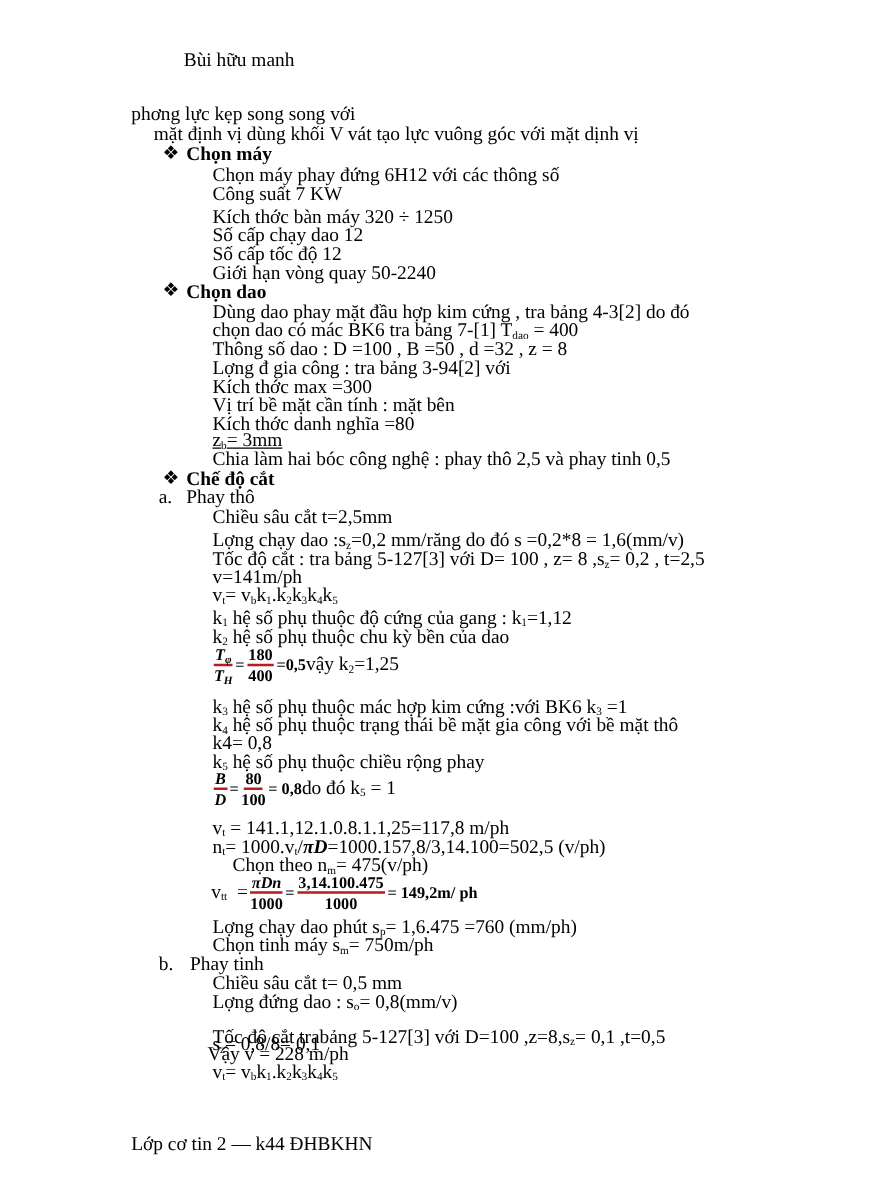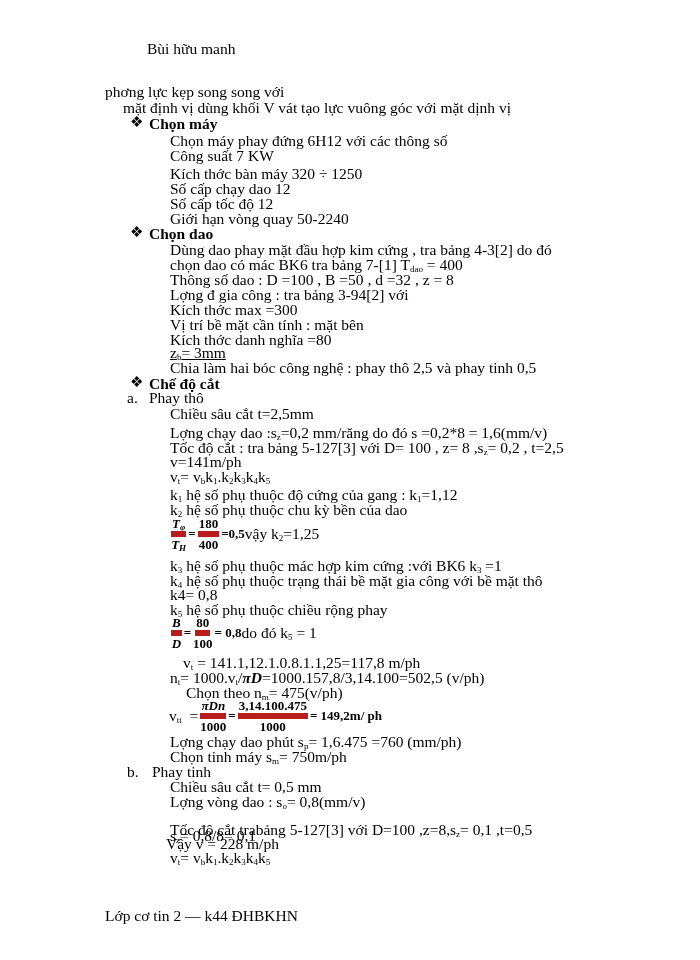--- a/index.html
+++ b/index.html
@@ -4,21 +4,21 @@
 <style>
   html, body { margin: 0; padding: 0; background: #ffffff; }
   body { width: 700px; height: 960px; position: relative; overflow: hidden;
          font-family: "Liberation Serif", "DejaVu Serif", serif; color: #000; font-size: 15.5px; }
   .ln { position: absolute; white-space: nowrap; line-height: 16px; }
   .b { font-weight: bold; }
   sub { font-size: 9px; vertical-align: -2px; line-height: 0; }
   .bullet { position: absolute; font-size: 15px; }
   .frac { position: absolute; display: inline-flex; align-items: center; font-weight: bold; font-size: 13px; }
   .fr { display: inline-flex; flex-direction: column; align-items: center; margin: 0 2px; }
-  .fr .n { border-bottom: 6px solid #b91c1c; padding: 0 1px; line-height: 15px; }
+  .fr .n { border-bottom: 2px solid #b91c1c; padding: 0 1px; line-height: 15px; }
   .fr .d { line-height: 15px; }
   .it { font-style: italic; }
   .plain { font-weight: normal; font-size: 15.5px; }
 </style>
 </head>
 <body>
 
 <div>
 
   <div class="ln" style="left:147px;top:41px;">Bùi hữu manh</div>
@@ -85,21 +85,21 @@
         <span class="d it">D</span>
       </span>=
     <span class="fr">
         <span class="n">80</span>
         <span class="d">100</span>
       </span>
     <span>= 0,8</span>
     <span class="plain"><span> do đó k</span><sub>5</sub><span>  = 1</span></span>
   </div>
 
-  <div class="ln" style="left:170px;top:655px;margin-left:13px;">v<sub>t</sub><span> = 141.1,12.1.0.8.1.1,25=117,8 m/ph</span></div>
+  <div class="ln" style="left:170px;top:655px;">v<sub>t</sub><span> = 141.1,12.1.0.8.1.1,25=117,8 m/ph</span></div>
   <div class="ln" style="left:170px;top:670px;">n<sub>t</sub><span>= 1000.v</span><sub>t</sub>/<b class="it">πD</b><span>=1000.157,8/3,14.100=502,5 (v/ph)</span></div>
   <div class="ln" style="left:170px;top:685px;margin-left:16px;"><span>Chọn theo n</span><sub>m</sub><span>= 475(v/ph)</span></div>
 
   <div class="frac" style="left:169px;top:698px;">
     <span class="plain">v<sub>tt</sub>&nbsp;&nbsp;=</span>
     <span class="fr">
         <span class="n it">πDn</span>
         <span class="d">1000</span>
       </span>=
     <span class="fr">
@@ -108,20 +108,20 @@
       </span>
     <span>= 149,2m/ ph</span>
   </div>
 
   <div class="ln" style="left:170px;top:734px;"><span>Lợng   chạy dao phút s</span><sub>p</sub><span>= 1,6.475 =760 (mm/ph)</span></div>
   <div class="ln" style="left:170px;top:749px;"><span>Chọn tinh máy s</span><sub>m</sub><span>= 750m/ph</span></div>
 
   <div class="ln" style="left:127px;top:764px;">b.</div>
   <div class="ln" style="left:152px;top:764px;">Phay tinh</div>
   <div class="ln" style="left:170px;top:779px;">Chiều sâu cắt t= 0,5 mm</div>
-  <div class="ln" style="left:170px;top:794px;"><span>Lợng   vòng dao : s</span><sub>o</sub><span>= 0,8(mm/v)</span></div>
+  <div class="ln" style="left:170px;top:794px;"><span>Lợng   đứng dao : s</span><sub>o</sub><span>= 0,8(mm/v)</span></div>
   <div class="ln" style="left:170px;top:828px;">s<sub>z</sub><span>= 0,8/8= 0,1</span></div>
   <div class="ln" style="left:170px;top:822px;"><span>Tốc độ cắt trabảng 5-127[3] với D=100 ,z=8,s</span><sub>z</sub><span>= 0,1 ,t=0,5</span></div>
   <div class="ln" style="left:166px;top:836px;">Vậy v = 228 m/ph</div>
   <div class="ln" style="left:170px;top:850px;">v<sub>t</sub><span>= v</span><sub>b</sub>k<sub>1</sub>.k<sub>2</sub>k<sub>3</sub>k<sub>4</sub>k<sub>5</sub></div>
 
   <div class="ln" style="left:105px;top:908px;">Lớp cơ tin 2 — k44 ĐHBKHN</div>
 </div>
 
 </body></html>

